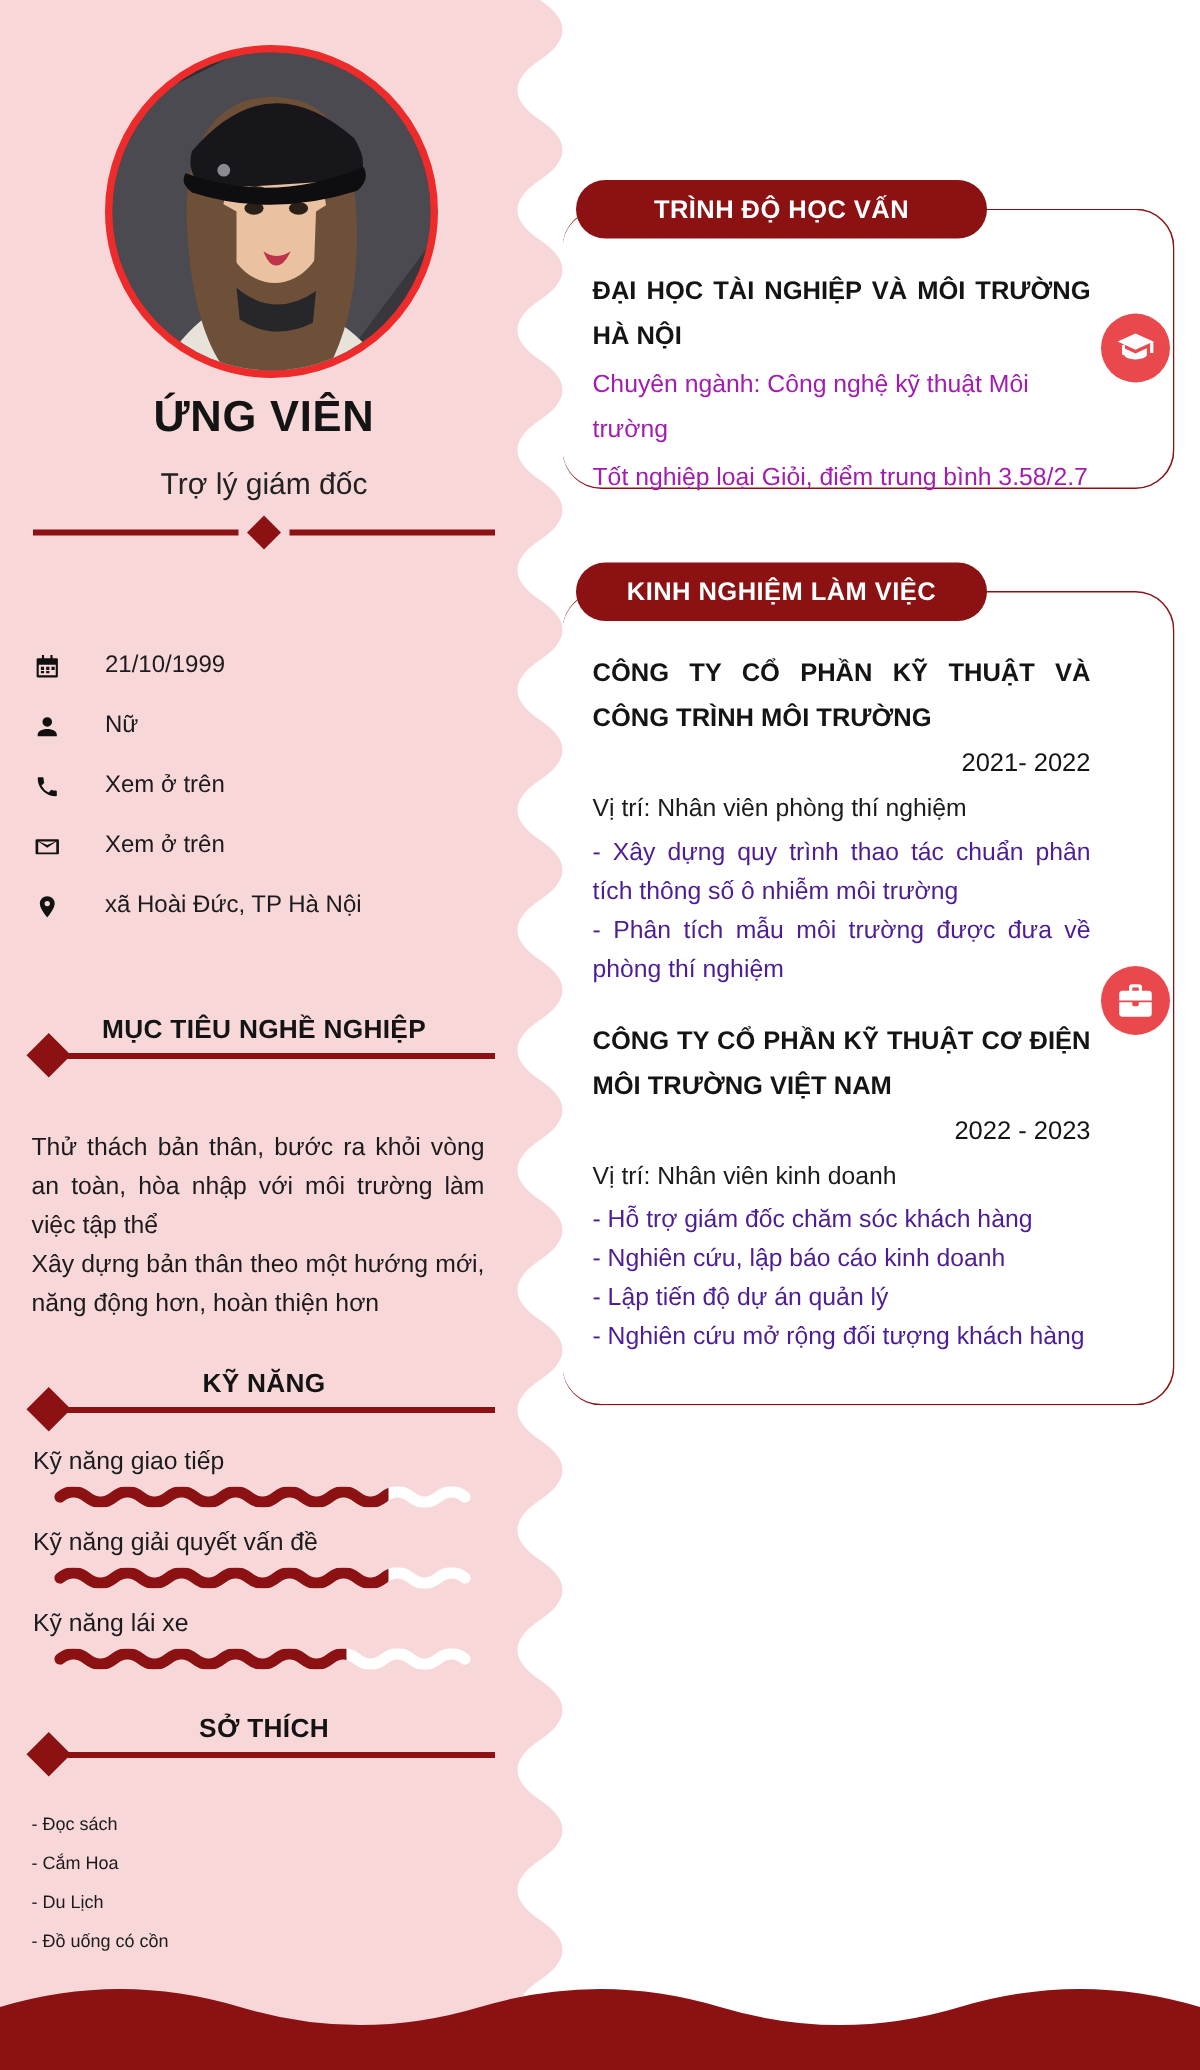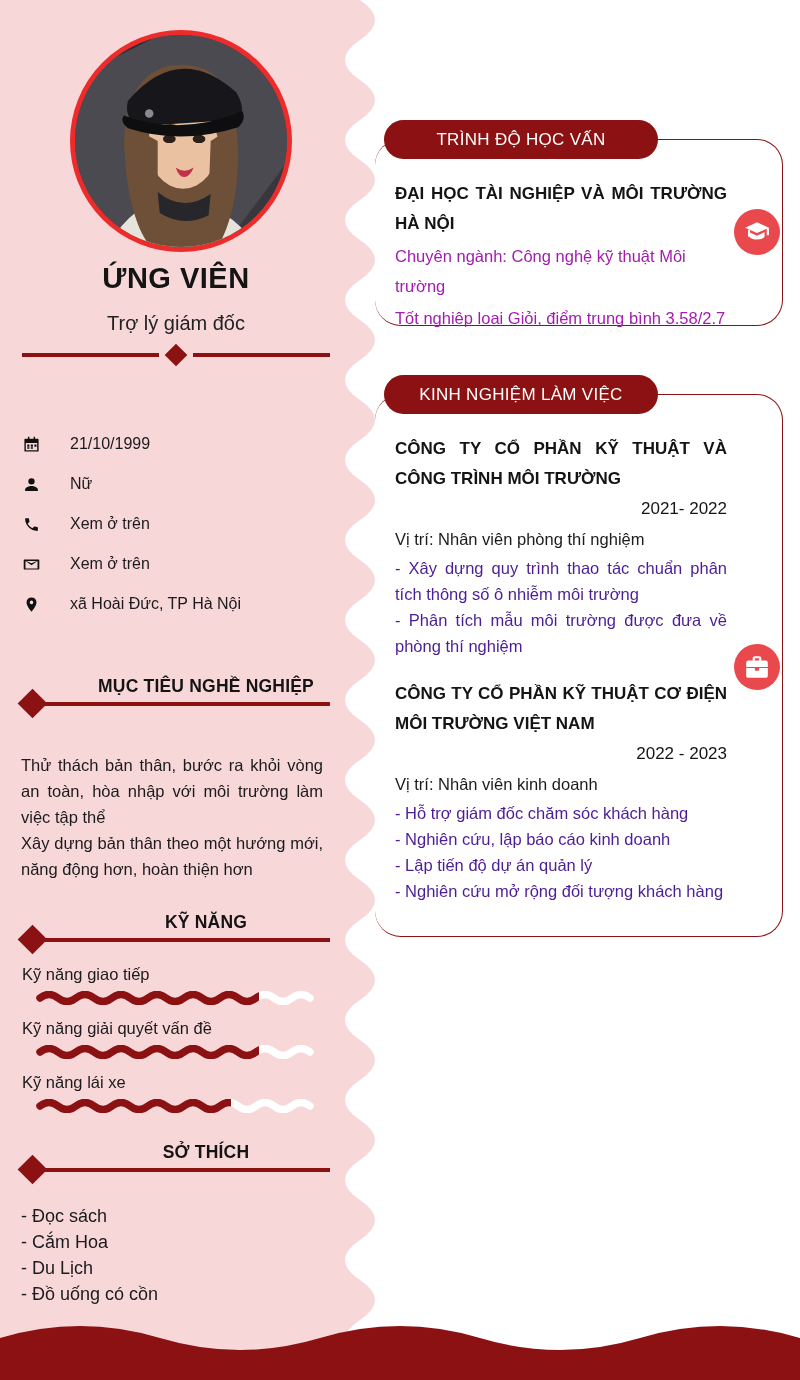--- a/index.html
+++ b/index.html
@@ -23,40 +23,40 @@
   .divider{position:absolute;left:22px;top:346px;width:308px;height:18px;
     display:flex;align-items:center;gap:9px;}
   .divider .seg{flex:1;height:3.5px;background:#8B1112;}
   .divider .dia{width:16px;height:16px;background:#8B1112;transform:rotate(45deg);flex:0 0 auto;}
   .contact{position:absolute;left:22px;top:430px;width:312px;}
   .contact-row{display:flex;align-items:center;gap:30px;min-height:28px;margin-bottom:12px;
     font-size:16px;color:#1b1b1d;}
   .contact-row .cicon{width:18px;height:18px;flex:0 0 auto;display:flex;align-items:center;justify-content:center;}
   .contact-row .cicon svg{width:17px;height:17px;fill:#111;}
   .side-heading{position:absolute;left:0;width:352px;text-align:center;
-    font-size:17.5px;font-weight:bold;color:#141414;letter-spacing:.2px;margin-left:30px;}
+    font-size:17.5px;font-weight:bold;color:#141414;letter-spacing:.2px;}
   .rule-block{position:absolute;left:22px;width:308px;height:26px;}
   .rule-block .rule{position:absolute;left:11px;right:0;top:9px;height:3.5px;background:#8B1112;}
   .rule-block .dia{position:absolute;left:0;top:0;width:21px;height:21px;background:#8B1112;transform:rotate(45deg);}
   .objective-text{position:absolute;left:21px;top:752px;width:302px;font-size:16.5px;
     line-height:26px;text-align:justify;color:#1b1b1d;}
   .objective-text p{margin:0;}
   .skills-list{position:absolute;left:22px;top:962px;width:310px;}
   .skill-label{font-size:16.5px;line-height:24px;color:#1b1b1d;}
   .skill-bar{position:relative;width:282px;height:14px;margin:5px 0 11px 14px;}
   .skill-bar svg{position:absolute;left:0;top:0;display:block;}
   .skill-fill{position:absolute;left:0;top:0;height:14px;overflow:hidden;}
-  .hobby-list{position:absolute;left:21px;top:1203px;width:302px;font-size:18px;line-height:26px;}
+  .hobby-list{position:absolute;left:21px;top:1203px;width:302px;font-size:12px;line-height:26px;}
   
   .card{position:absolute;left:375px;width:408px;border:1.6px solid #8B1112;border-left:0;
     border-radius:26px;background:transparent;z-index:1;}
   .edu-card{top:139px;height:187px;}
   .exp-card{top:394px;height:543px;}
   .badge{position:absolute;left:384px;width:274px;height:39px;background:#8B1112;border-radius:20px;
-    color:#ffffff;font-size:17px;font-weight:normal;letter-spacing:.3px;display:flex;
+    color:#ffffff;font-size:17px;font-weight:bold;letter-spacing:.3px;display:flex;
     align-items:center;justify-content:center;z-index:3;}
   .edu-badge{top:120px;}
   .exp-badge{top:375px;}
   .side-circle{position:absolute;left:734px;width:46px;height:46px;border-radius:50%;
     background:#E9494D;display:flex;align-items:center;justify-content:center;z-index:3;}
   .edu-circle{top:209px;}
   .exp-circle{top:644px;}
   .side-circle svg{width:26px;height:26px;fill:#ffffff;}
   .edu-body{position:absolute;left:395px;top:179px;width:332px;z-index:2;}
   .exp-body{position:absolute;left:395px;top:434px;width:332px;z-index:2;}

